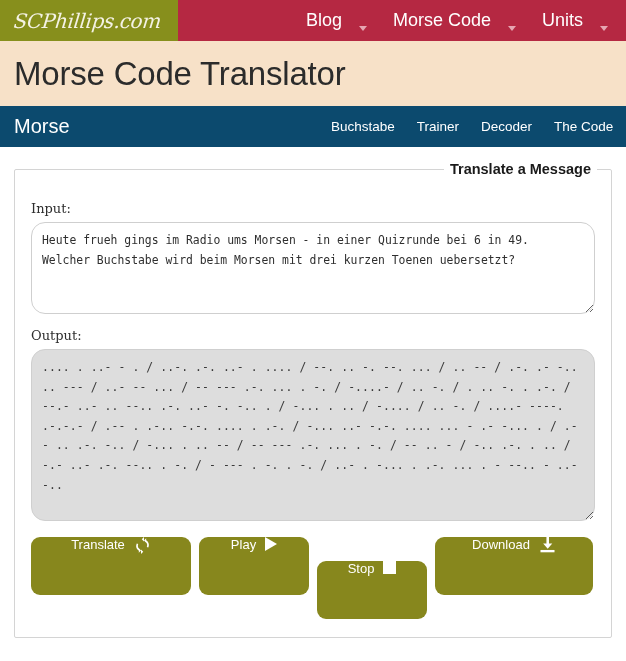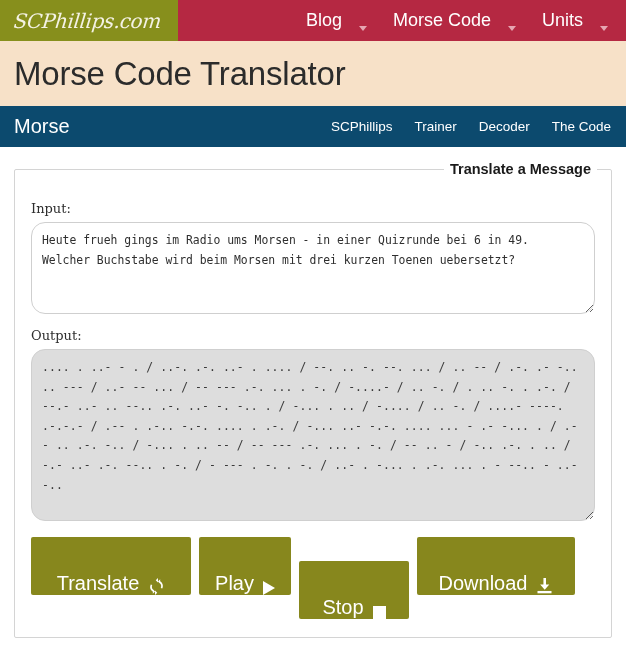--- a/index.html
+++ b/index.html
@@ -160,34 +160,34 @@
   
   .btnrow {
     display: flex;
     gap: 8px;
     margin-top: 16px;
   }
   .btn {
     background: #87871d;
     color: #ffffff;
     border: none;
-    border-radius: 2px;
+    border-radius: 9px;
     font-family: "Liberation Sans", sans-serif;
-    font-size: 20px;
+    font-size: 13px;
     height: 58px;
     display: flex;
-    align-items: flex-end;
+    align-items: flex-start;
     justify-content: center;
     gap: 9px;
     cursor: pointer;
     white-space: nowrap;
     padding: 0 18px;
   }
   .btn-translate { width: 160px; }
-  .btn-play      { width: 92px; }
+  .btn-play      { width: 110px; }
   .btn-stop      { width: 110px; margin-top: 24px; }
   .btn-download  { width: 158px; }
   .btn .glyph { display: inline-flex; align-items: center; }
   .stop-square {
     width: 13px; height: 13px;
     background: #ffffff;
     display: inline-block;
   }
   .play-tri {
     width: 0; height: 0;
@@ -226,21 +226,21 @@
   </nav>
 </div>
 
 <div class="titleband">
   <h1>Morse Code Translator</h1>
 </div>
 
 <div class="sectionnav">
   <div class="section-title">Morse</div>
   <div class="sectionnav-items">
-    <span class="sectionnav-item">SCPhillips</span>
+    <span class="sectionnav-item">Buchstabe</span>
     <span class="sectionnav-item">Trainer</span>
     <span class="sectionnav-item">Decoder</span>
     <span class="sectionnav-item">The Code</span>
     <span class="sectionnav-item">Pho</span>
   </div>
 </div>
 
 <div class="main">
   <fieldset class="panel">
     <legend>Translate a Message</legend>

